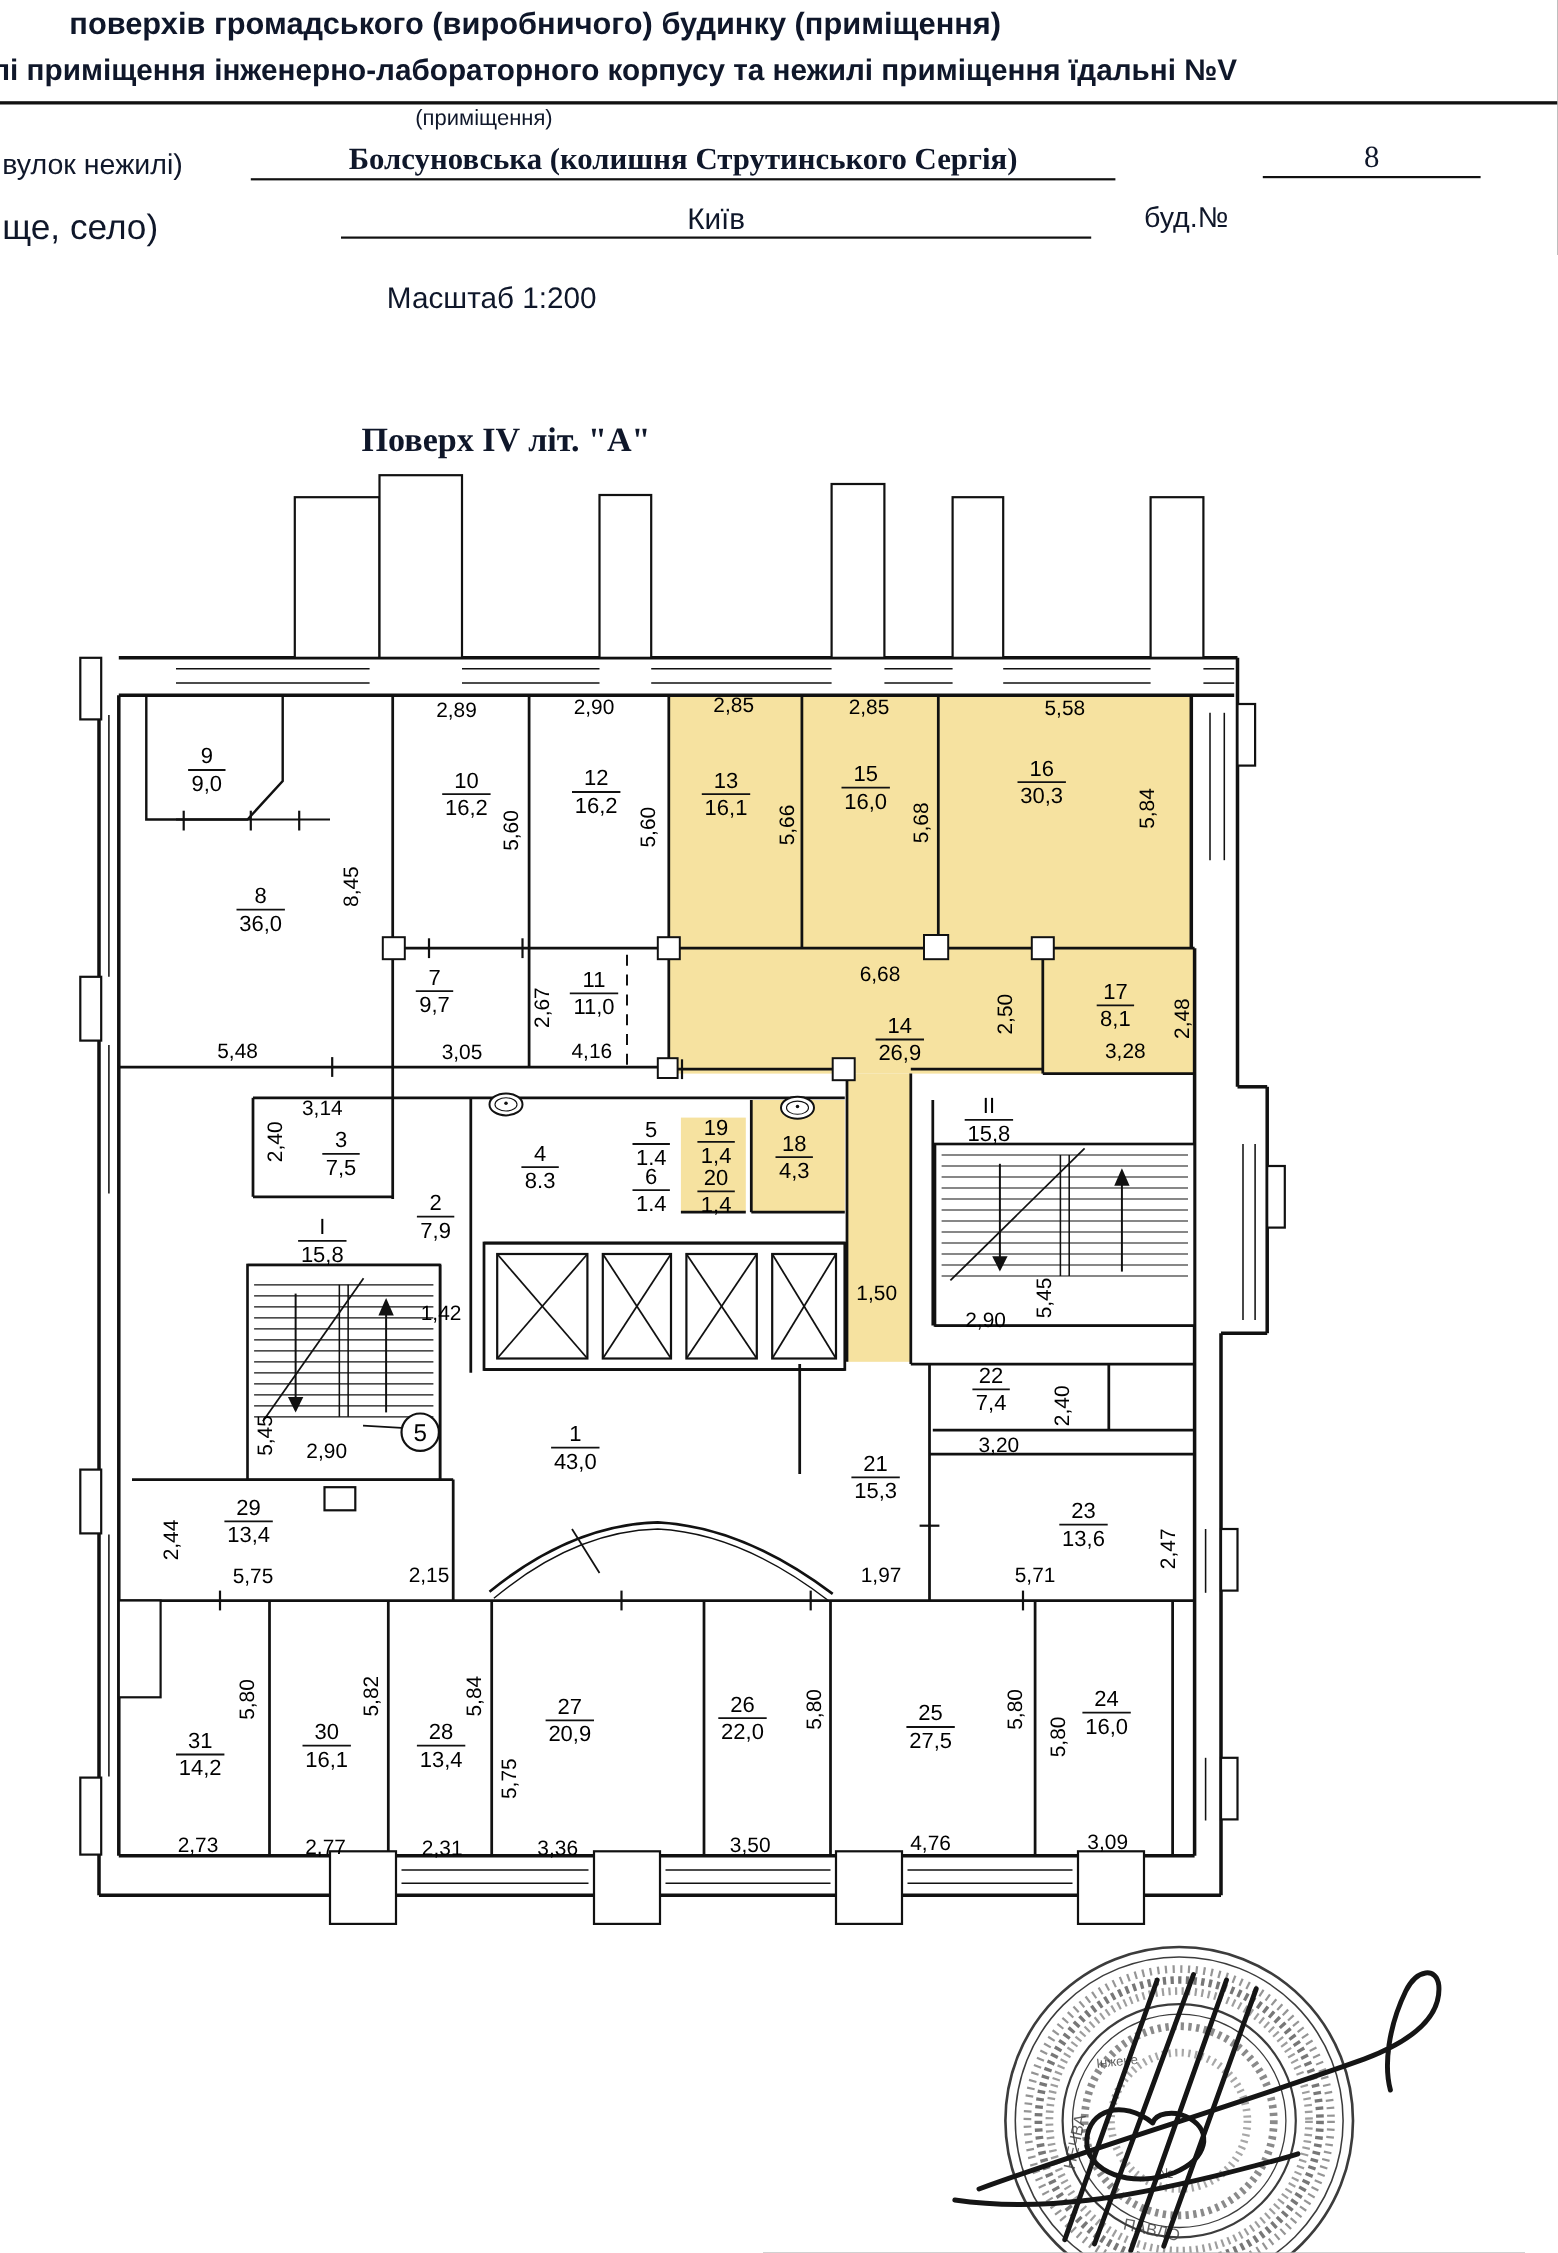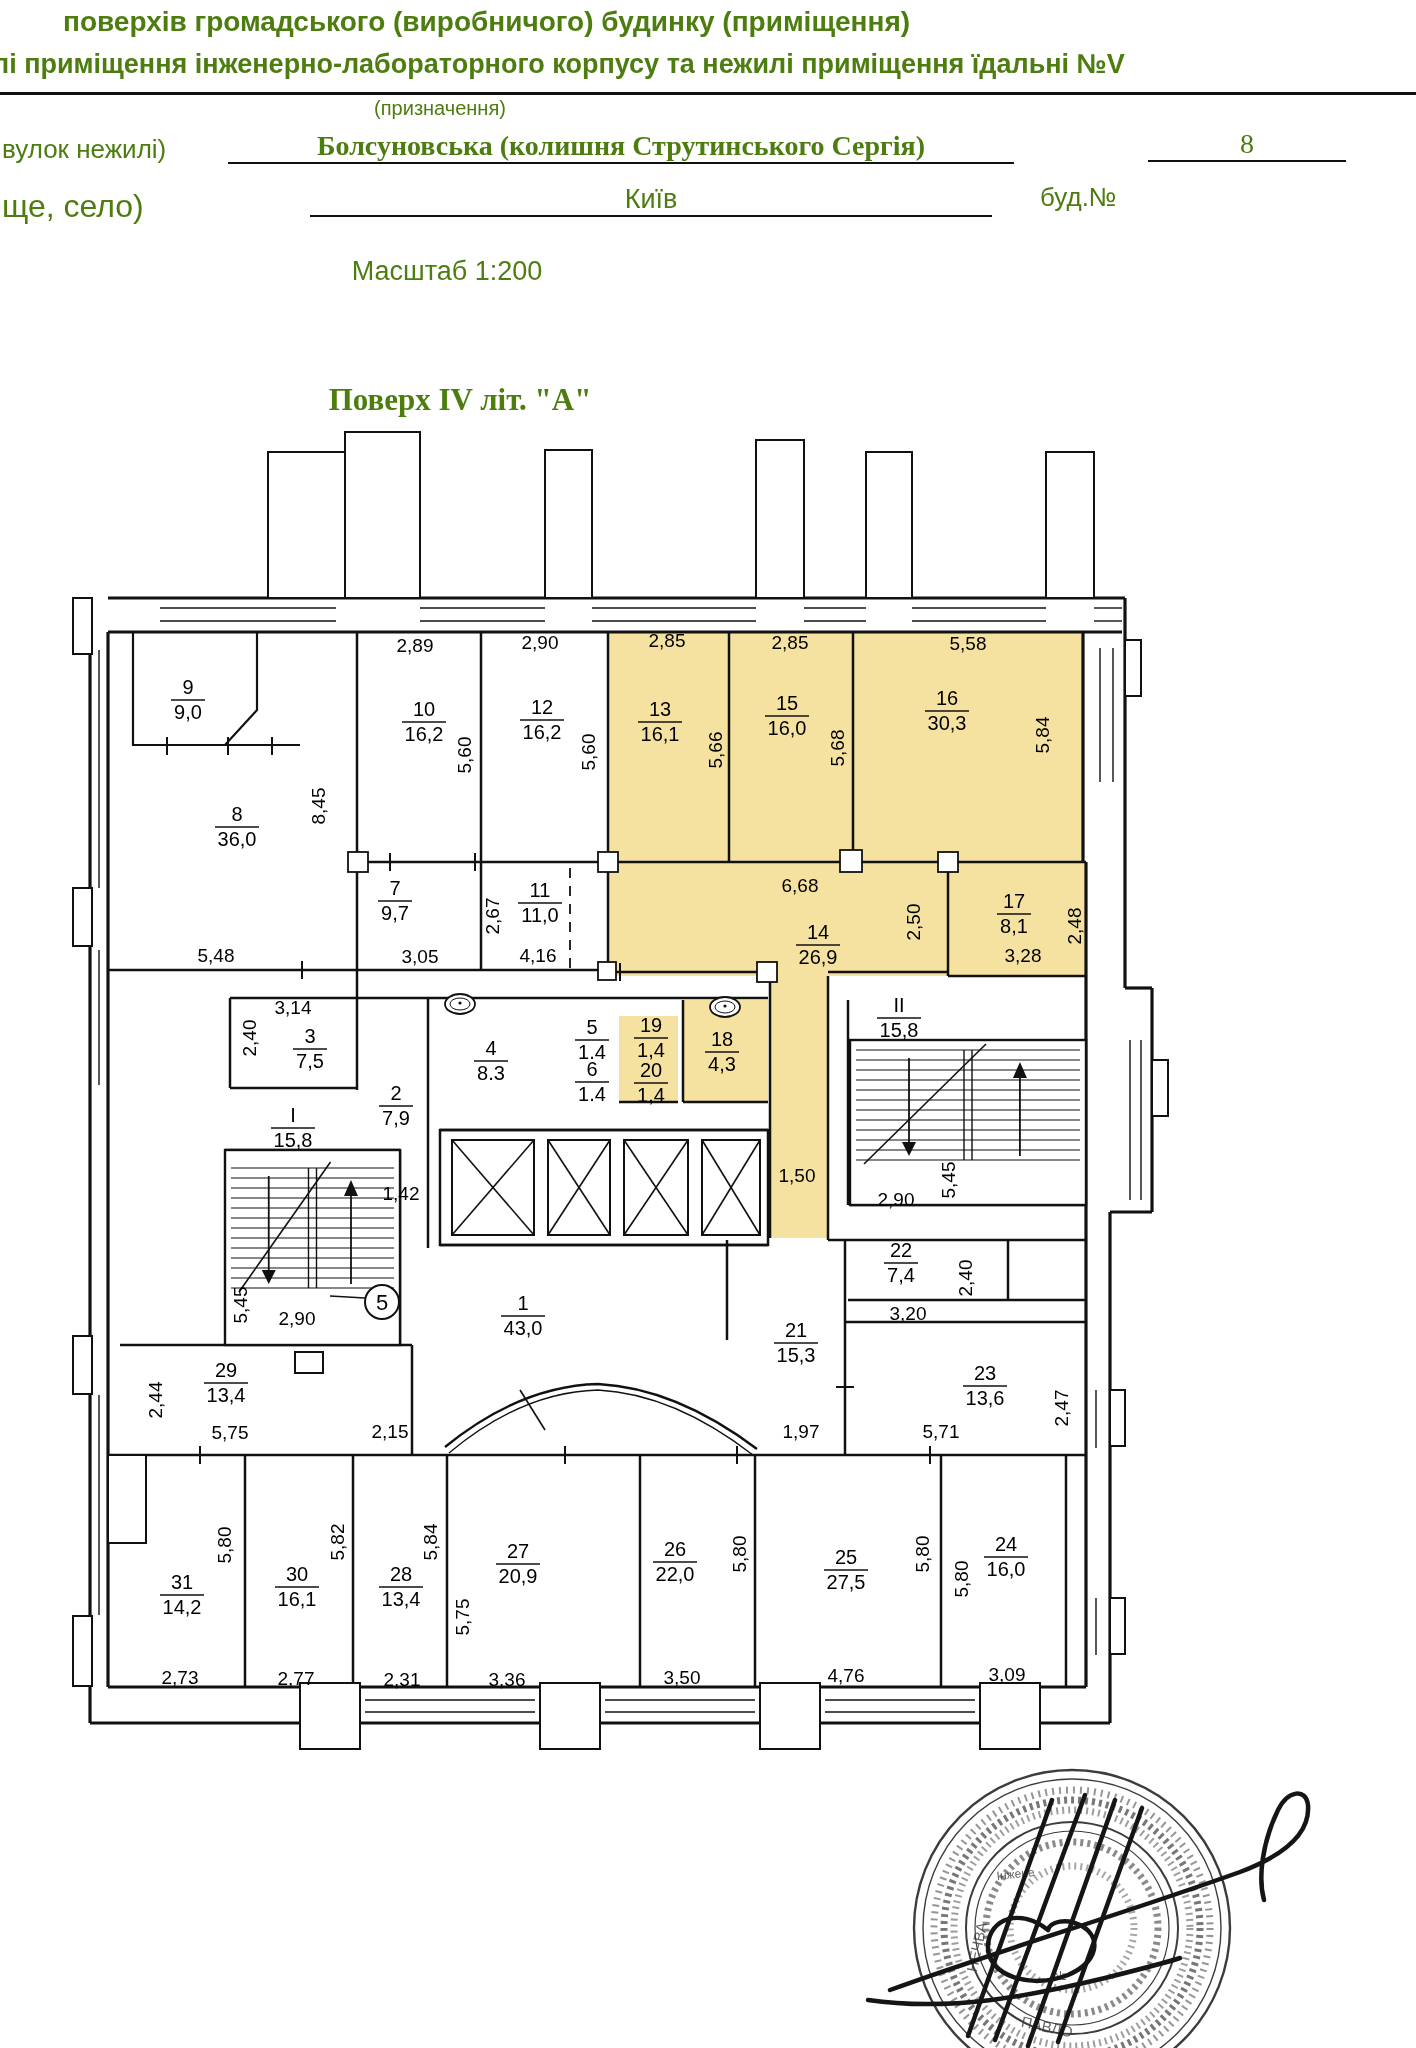--- a/index.html
+++ b/index.html
@@ -1,36 +1,36 @@
 <!DOCTYPE html>
 <html><head>
 <meta charset="utf-8">
 <style>
   html,body{margin:0;padding:0;background:#888;}
   .page{
     position:relative;width:1416px;height:2048px;background:#ffffff;
-    overflow:hidden;font-family:"Liberation Sans",sans-serif;color:#4d7c0f;
+    overflow:hidden;font-family:"Liberation Sans",sans-serif;color:#0f172a;
   }
   .hdr{position:absolute;white-space:nowrap;}
   .b{font-weight:bold;}
   .serif{font-family:"Liberation Serif",serif;}
   .rule{position:absolute;background:#111;}
   .ul{border-bottom:2px solid #111;}
   .ctr{text-align:center;}
   svg text{font-family:"Liberation Sans",sans-serif;}
 </style>
 </head>
 <body>
 
 <div class="page">
 
   <div class="hdr b" style="left:63px;top:6px;font-size:28px;">поверхів громадського (виробничого) будинку (приміщення)</div>
   <div class="hdr b" style="left:-8px;top:49px;font-size:27px;">лі приміщення інженерно-лабораторного корпусу та нежилі приміщення їдальні №V</div>
   <div class="rule" style="left:0;top:92px;width:1416px;height:3px;"></div>
-  <div class="hdr ctr" style="left:330px;top:97px;width:220px;font-size:20px;">(призначення)</div>
+  <div class="hdr ctr" style="left:330px;top:97px;width:220px;font-size:20px;">(приміщення)</div>
 
   <div class="hdr" style="left:2px;top:134px;font-size:26px;">вулок нежилі)</div>
   <div class="hdr serif ctr ul" style="left:228px;top:130px;width:786px;font-size:28px;font-weight:bold;">Болсуновська (колишня Струтинського Сергія)</div>
   <div class="hdr" style="left:1040px;top:134px;font-size:26px;margin-top:48px;">буд.№</div>
   <div class="hdr serif ctr ul" style="left:1148px;top:128px;width:198px;font-size:28px;">8</div>
 
   <div class="hdr" style="left:2px;top:188px;font-size:32px;">ще, село)</div>
   <div class="hdr ctr ul" style="left:310px;top:184px;width:682px;font-size:27px;">Київ</div>
 
   <div class="hdr ctr" style="left:307px;top:256px;width:280px;font-size:27px;text-align:center;">Масштаб 1:200</div>

